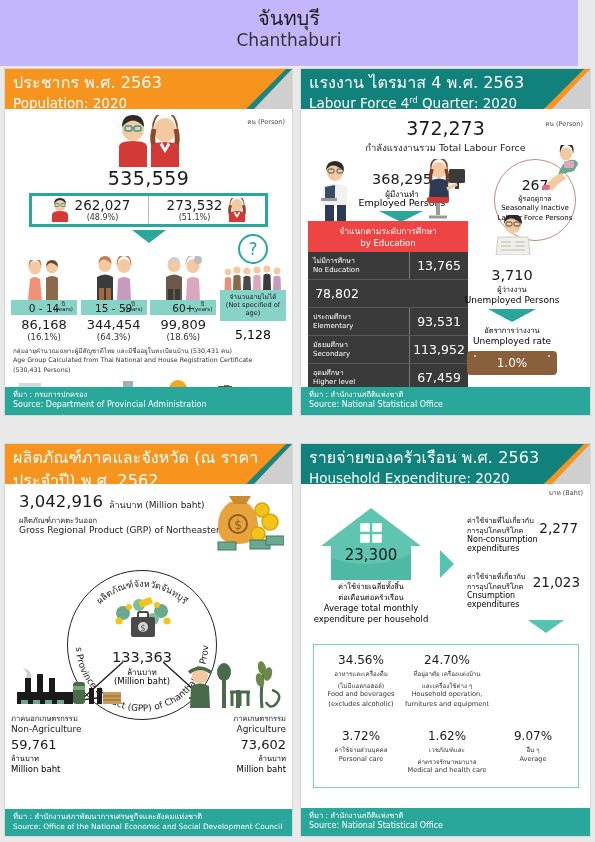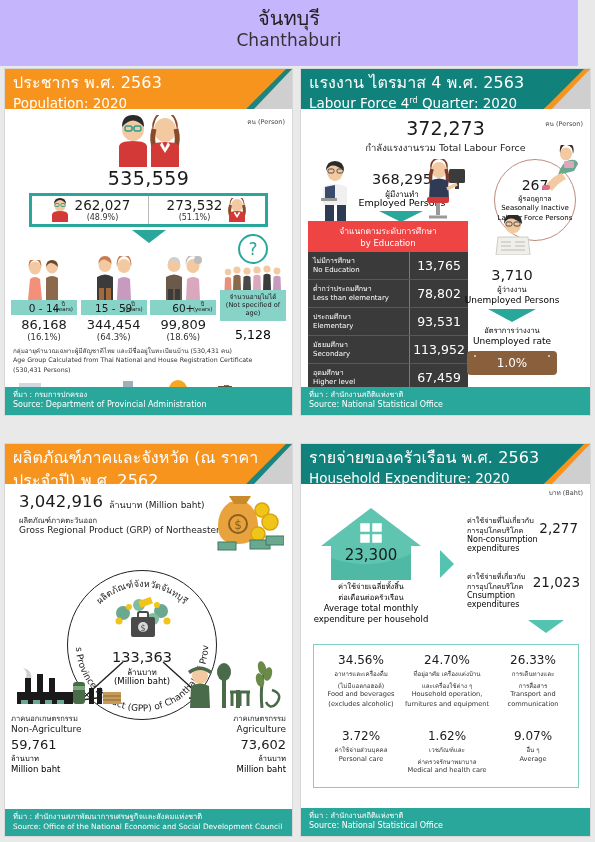--- a/index.html
+++ b/index.html
@@ -458,24 +458,20 @@
         </div>
         <div class="edu-tbl">
           <div class="edu-row">
             <div class="edu-l">
               <span class="th">ไม่มีการศึกษา</span>
                 <span class="en">No Education</span>
             </div>
             <div class="edu-v">13,765</div>
           </div>
           <div class="edu-row">
-            <div class="edu-l">
-              <span class="th">ต่ำกว่าประถมศึกษา</span>
-                <span class="en">Less than elementary</span>
-            </div>
             <div class="edu-v">78,802</div>
           </div>
           <div class="edu-row">
             <div class="edu-l">
               <span class="th">ประถมศึกษา</span>
                 <span class="en">Elementary</span>
             </div>
             <div class="edu-v">93,531</div>
           </div>
           <div class="edu-row">
@@ -723,27 +719,20 @@
           <div class="gi-en">Food and beverages</div>
           <div class="gi-en">(excludes alcoholic)</div>
         </div>
         <div class="gitem" style="left:90px;top:8px">
           <div class="gi-p">24.70%</div>
           <div class="gi-th">ที่อยู่อาศัย เครื่องแต่งบ้าน</div>
           <div class="gi-th">และเครื่องใช้ต่าง ๆ</div>
           <div class="gi-en">Household operation,</div>
           <div class="gi-en">furnitures and equipment</div>
         </div>
-        <div class="gitem" style="left:176px;top:8px">
-          <div class="gi-p">26.33%</div>
-          <div class="gi-th">การเดินทางและ</div>
-          <div class="gi-th">การสื่อสาร</div>
-          <div class="gi-en">Transport and</div>
-          <div class="gi-en">communication</div>
-        </div>
         <div class="gitem" style="left:4px;top:84px">
           <div class="gi-p">3.72%</div>
           <div class="gi-th">ค่าใช้จ่ายส่วนบุคคล</div>
           <div class="gi-en">Personal care</div>
         </div>
         <div class="gitem" style="left:90px;top:84px">
           <div class="gi-p">1.62%</div>
           <div class="gi-th">เวชภัณฑ์และ</div>
           <div class="gi-th">ค่าตรวจรักษาพยาบาล</div>
           <div class="gi-en">Medical and health care</div>

